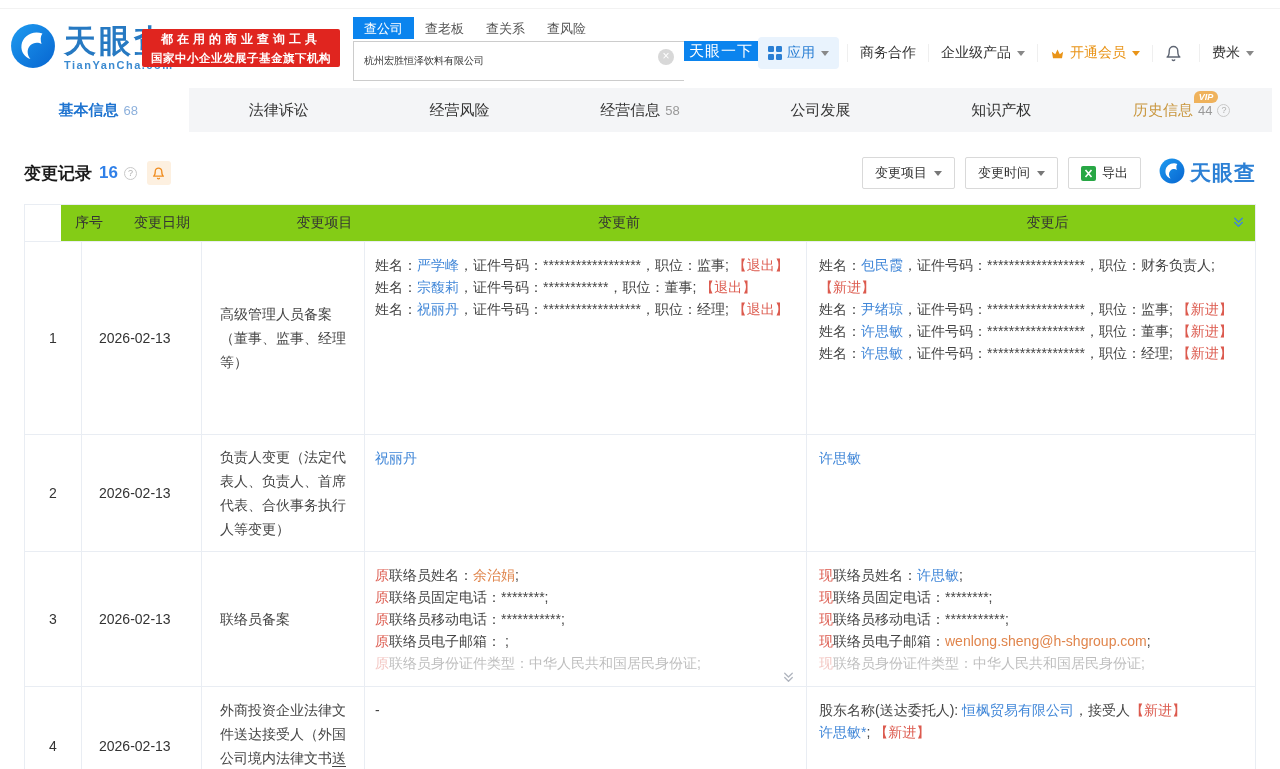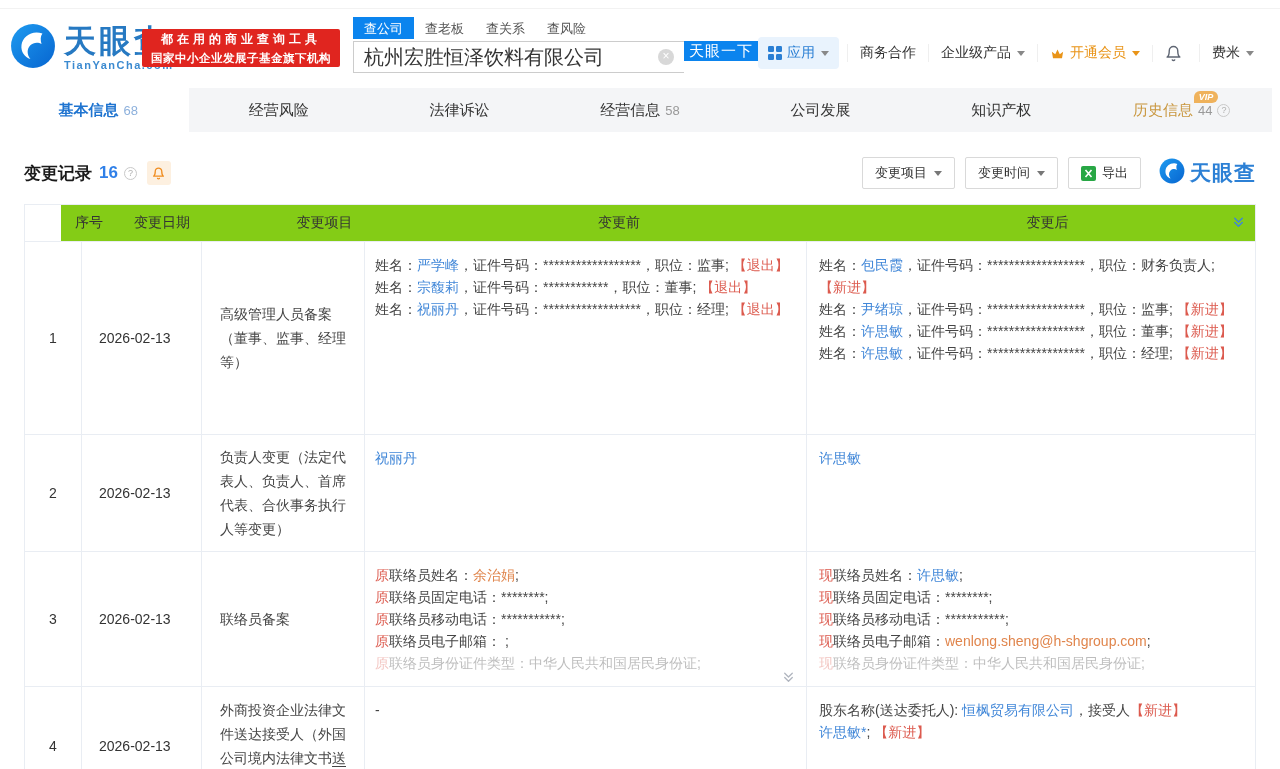--- a/index.html
+++ b/index.html
@@ -17,22 +17,22 @@
     color:#fff; display:flex; flex-direction:column; justify-content:center; align-items:center; border-radius:2px; }
   .promo-l1 { font-size:12px; font-weight:bold; letter-spacing:4px; }
   .promo-l2 { font-size:11.5px; font-weight:bold; letter-spacing:0.5px; margin-top:3px; }
 
   .search { position:absolute; left:353px; top:8px; }
   .stabs { display:flex; height:22px; margin-bottom:2px; }
   .stab { font-size:13px; color:#555; padding:3px 11px; cursor:pointer;text-align:right; }
   .stab.active { background:#0b84ee; color:#fff; }
   .sbox { display:flex; }
   .sinput-wrap { position:relative; }
-  .sinput { width:331px; height:32px; border:1px solid #ccc; border-right:none; padding:0 32px 0 10px;
-    font-size:20px; color:#333; outline:none; font-family:inherit; }
+  .sinput { width:331px; height:40px; border:1px solid #ccc; border-right:none; padding:0 32px 0 10px;
+    font-size:10px; color:#333; outline:none; font-family:inherit; }
   .clear-ic { position:absolute; right:10px; top:8px; width:16px; height:16px; border-radius:50%;
     background:#d8d8d8; color:#fff; font-size:12px; line-height:15px; text-align:center; cursor:pointer; }
   .sbtn { width:74px; height:20px; background:#0b84ee; color:#fff; font-size:15px; border:none;
     cursor:pointer; letter-spacing:1px; font-family:inherit; }
 
   .nav { position:absolute; right:14px; top:28px; display:flex; align-items:center; font-size:14px; color:#333; }
   .nav-item { display:flex; align-items:center; padding:0 12px; cursor:pointer; position:relative; }
   .nav-item + .nav-item { border-left:1px solid #efefef; }
   .nav-item.app { background:#e9f3fd; border-radius:4px; color:#2a7fd4; padding:7px 10px; margin-right:8px; }
   .nav-item.vip { color:#e99418;align-items:center; }
@@ -182,24 +182,24 @@
       </div>
     </div>
 </div>
 
 <div class="tabbar">
     <div class="tab active">
       <span class="tlbl">基本信息</span>
       <span class="cnt">68</span>
     </div>
     <div class="tab">
+      <span class="tlbl">法律诉讼</span>
+    </div>
+    <div class="tab">
       <span class="tlbl">经营风险</span>
-    </div>
-    <div class="tab">
-      <span class="tlbl">法律诉讼</span>
     </div>
     <div class="tab">
       <span class="tlbl">经营信息</span>
       <span class="cnt">58</span>
     </div>
     <div class="tab">
       <span class="tlbl">公司发展</span>
     </div>
     <div class="tab">
       <span class="tlbl">知识产权</span>

